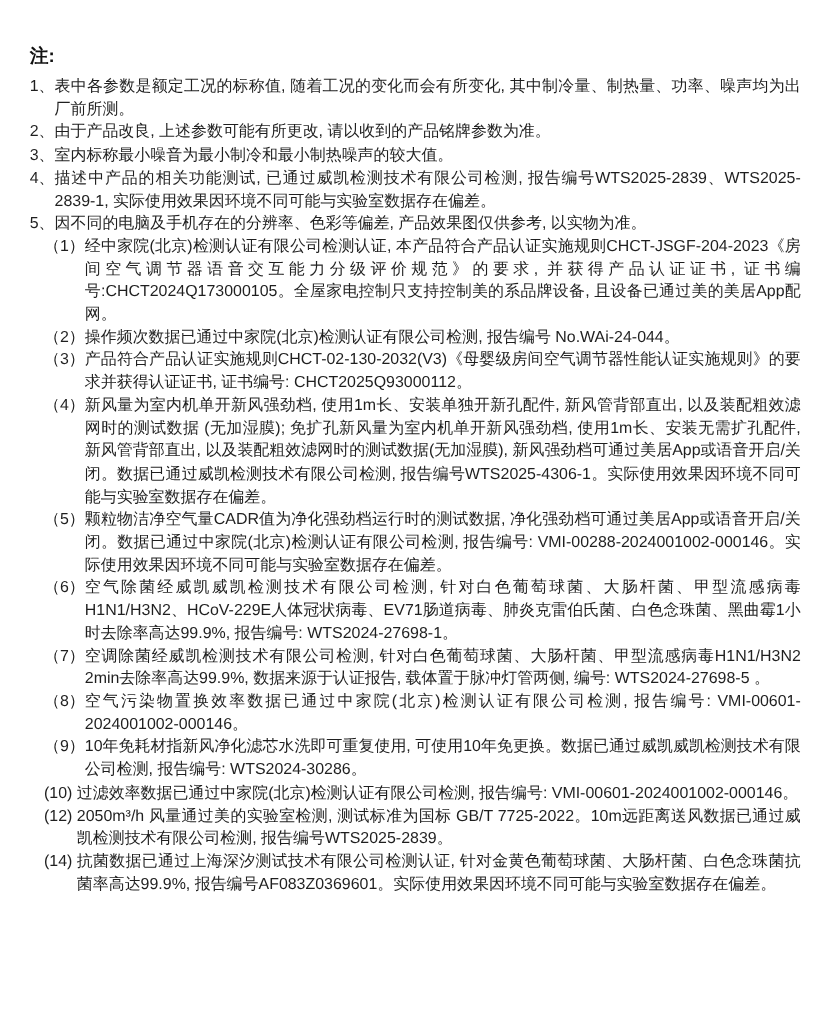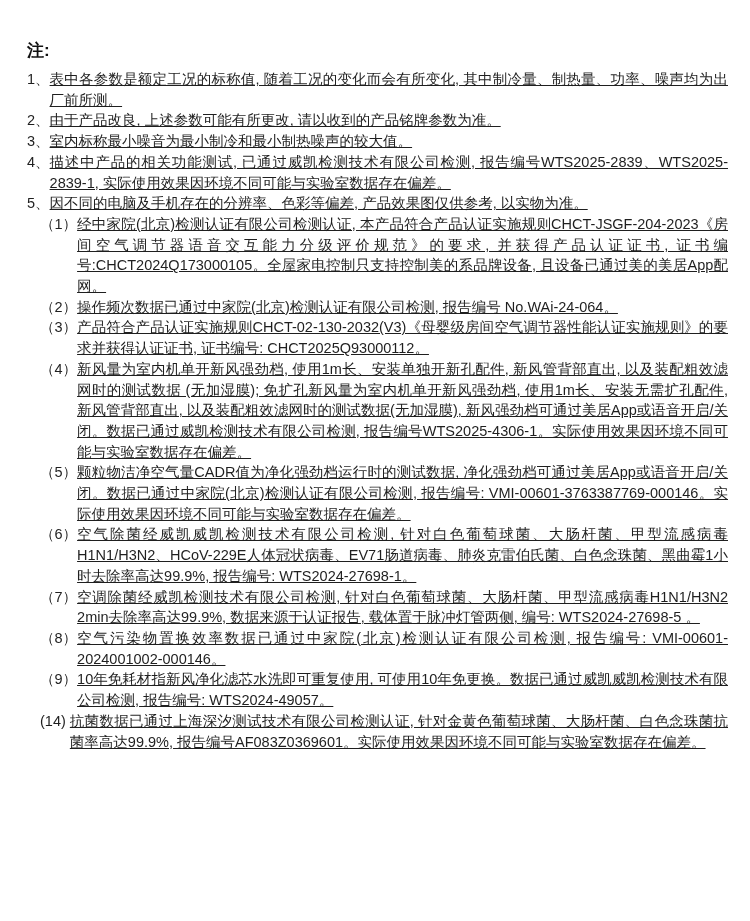--- a/index.html
+++ b/index.html
@@ -34,21 +34,20 @@
     line-height: 20.7px;
   }
   .note-row .marker {
     flex: none;
     white-space: pre;
   }
   .note-row .text {
     flex: 1 1 auto;
     min-width: 0;
     text-align: justify;
-    text-decoration: underline;
   }
   .subnotes {
     padding-left: 13px;
   }
 </style>
 </head>
 <body>
 
 <div class="page">
   <h1 class="title">注:</h1>
@@ -76,49 +75,57 @@
     </div>
   </div>
 
   <div class="subnotes">
     <div class="note-row">
       <span class="marker">（1）</span>
       <span class="text">经中家院(北京)检测认证有限公司检测认证, 本产品符合产品认证实施规则CHCT-JSGF-204-2023《房间空气调节器语音交互能力分级评价规范》的要求, 并获得产品认证证书, 证书编号:CHCT2024Q173000105。全屋家电控制只支持控制美的系品牌设备, 且设备已通过美的美居App配网。</span>
     </div>
     <div class="note-row">
       <span class="marker">（2）</span>
-      <span class="text">操作频次数据已通过中家院(北京)检测认证有限公司检测, 报告编号 No.WAi-24-064。</span>
+      <span class="text">操作频次数据已通过中家院(北京)检测认证有限公司检测, 报告编号 No.WAi-24-044。</span>
     </div>
     <div class="note-row">
       <span class="marker">（3）</span>
       <span class="text">产品符合产品认证实施规则CHCT-02-130-2032(V3)《母婴级房间空气调节器性能认证实施规则》的要求并获得认证证书, 证书编号: CHCT2025Q93000112。</span>
     </div>
     <div class="note-row">
       <span class="marker">（4）</span>
       <span class="text">新风量为室内机单开新风强劲档, 使用1m长、安装单独开新孔配件, 新风管背部直出, 以及装配粗效滤网时的测试数据 (无加湿膜); 免扩孔新风量为室内机单开新风强劲档, 使用1m长、安装无需扩孔配件, 新风管背部直出, 以及装配粗效滤网时的测试数据(无加湿膜), 新风强劲档可通过美居App或语音开启/关闭。数据已通过威凯检测技术有限公司检测, 报告编号WTS2025-4306-1。实际使用效果因环境不同可能与实验室数据存在偏差。</span>
     </div>
     <div class="note-row">
       <span class="marker">（5）</span>
-      <span class="text">颗粒物洁净空气量CADR值为净化强劲档运行时的测试数据, 净化强劲档可通过美居App或语音开启/关闭。数据已通过中家院(北京)检测认证有限公司检测, 报告编号: VMI-00601-3763387769-000146。实际使用效果因环境不同可能与实验室数据存在偏差。</span>
+      <span class="text">颗粒物洁净空气量CADR值为净化强劲档运行时的测试数据, 净化强劲档可通过美居App或语音开启/关闭。数据已通过中家院(北京)检测认证有限公司检测, 报告编号: VMI-00288-2024001002-000146。实际使用效果因环境不同可能与实验室数据存在偏差。</span>
     </div>
     <div class="note-row">
       <span class="marker">（6）</span>
       <span class="text">空气除菌经威凯威凯检测技术有限公司检测, 针对白色葡萄球菌、大肠杆菌、甲型流感病毒H1N1/H3N2、HCoV-229E人体冠状病毒、EV71肠道病毒、肺炎克雷伯氏菌、白色念珠菌、黑曲霉1小时去除率高达99.9%, 报告编号: WTS2024-27698-1。</span>
     </div>
     <div class="note-row">
       <span class="marker">（7）</span>
       <span class="text">空调除菌经威凯检测技术有限公司检测, 针对白色葡萄球菌、大肠杆菌、甲型流感病毒H1N1/H3N2 2min去除率高达99.9%, 数据来源于认证报告, 载体置于脉冲灯管两侧, 编号: WTS2024-27698-5 。</span>
     </div>
     <div class="note-row">
       <span class="marker">（8）</span>
       <span class="text">空气污染物置换效率数据已通过中家院(北京)检测认证有限公司检测, 报告编号: VMI-00601-2024001002-000146。</span>
     </div>
     <div class="note-row">
       <span class="marker">（9）</span>
-      <span class="text">10年免耗材指新风净化滤芯水洗即可重复使用, 可使用10年免更换。数据已通过威凯威凯检测技术有限公司检测, 报告编号: WTS2024-49057。</span>
+      <span class="text">10年免耗材指新风净化滤芯水洗即可重复使用, 可使用10年免更换。数据已通过威凯威凯检测技术有限公司检测, 报告编号: WTS2024-30286。</span>
+    </div>
+    <div class="note-row">
+      <span class="marker">(10)&nbsp;</span>
+      <span class="text">过滤效率数据已通过中家院(北京)检测认证有限公司检测, 报告编号: VMI-00601-2024001002-000146。</span>
+    </div>
+    <div class="note-row">
+      <span class="marker">(12)&nbsp;</span>
+      <span class="text">2050m³/h 风量通过美的实验室检测, 测试标准为国标 GB/T 7725-2022。10m远距离送风数据已通过威凯检测技术有限公司检测, 报告编号WTS2025-2839。</span>
     </div>
     <div class="note-row">
       <span class="marker">(14)&nbsp;</span>
       <span class="text">抗菌数据已通过上海深汐测试技术有限公司检测认证, 针对金黄色葡萄球菌、大肠杆菌、白色念珠菌抗菌率高达99.9%, 报告编号AF083Z0369601。实际使用效果因环境不同可能与实验室数据存在偏差。</span>
     </div>
 
   </div>
 </div>
 
 </body></html>

